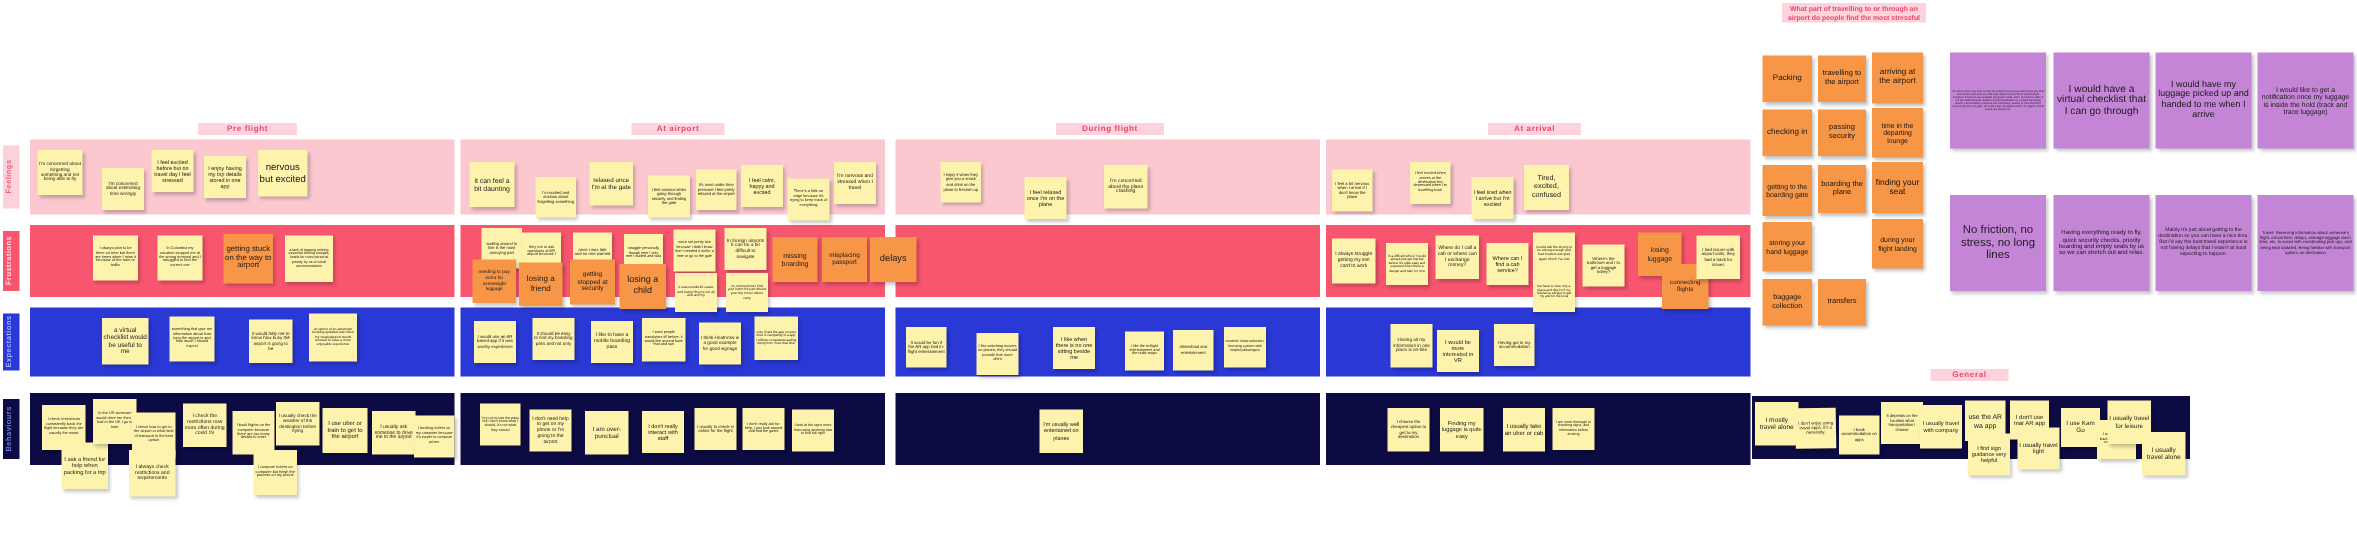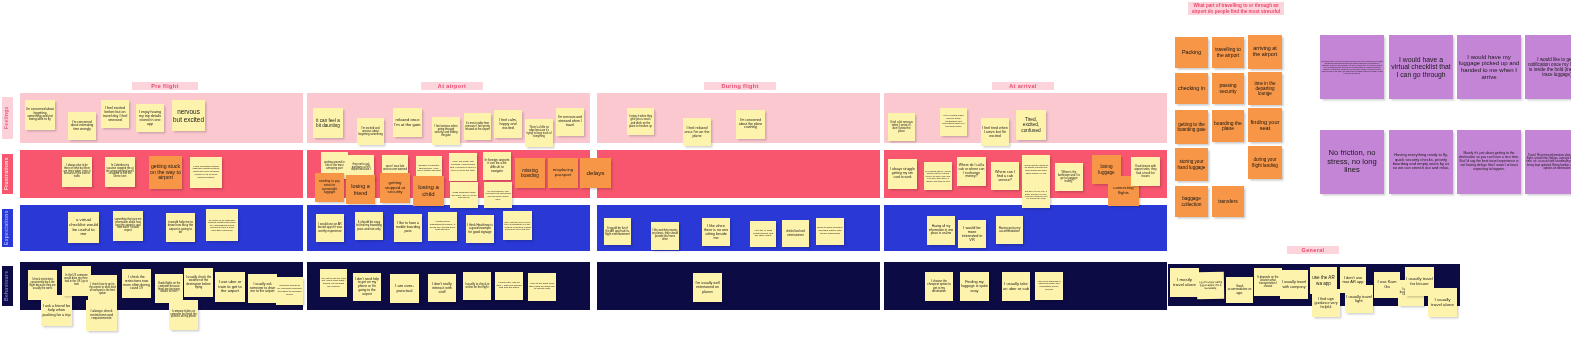--- a/index.html
+++ b/index.html
@@ -23,21 +23,21 @@
   .b-feel { background:#fbc8cf; }
   .b-frus { background:#f8566f; }
   .b-expe { background:#2a39d6; }
   .b-beha { background:#0d0b44; }
 
   .note { position:absolute; display:flex; align-items:center; justify-content:center;
     text-align:center; line-height:1.12; overflow:hidden; word-break:break-word;
     box-shadow:1.5px 1.8px 2.2px rgba(0,0,0,.22); color:#1a1a1a; padding:1px; }
   .y { background:#fdf3ac; }
   .o { background:#f79646; }
-  .p { background:#c585d6;margin-left:20px; }
+  .p { background:#c585d6; }
 
   .grid-note { position:absolute; background:#f79646; color:#151515;
     display:flex; align-items:center; justify-content:center; text-align:center;
     line-height:1.1; box-shadow:1.5px 1.8px 2.2px rgba(0,0,0,.25); padding:1px;
     font-size:5.4px; }
 
   .q-title { position:absolute; background:#fdd3dc; color:#e8486b;
     font-size:4.6px; font-weight:bold; line-height:1.25; text-align:center;
     padding:1px 3px; }
 </style>

